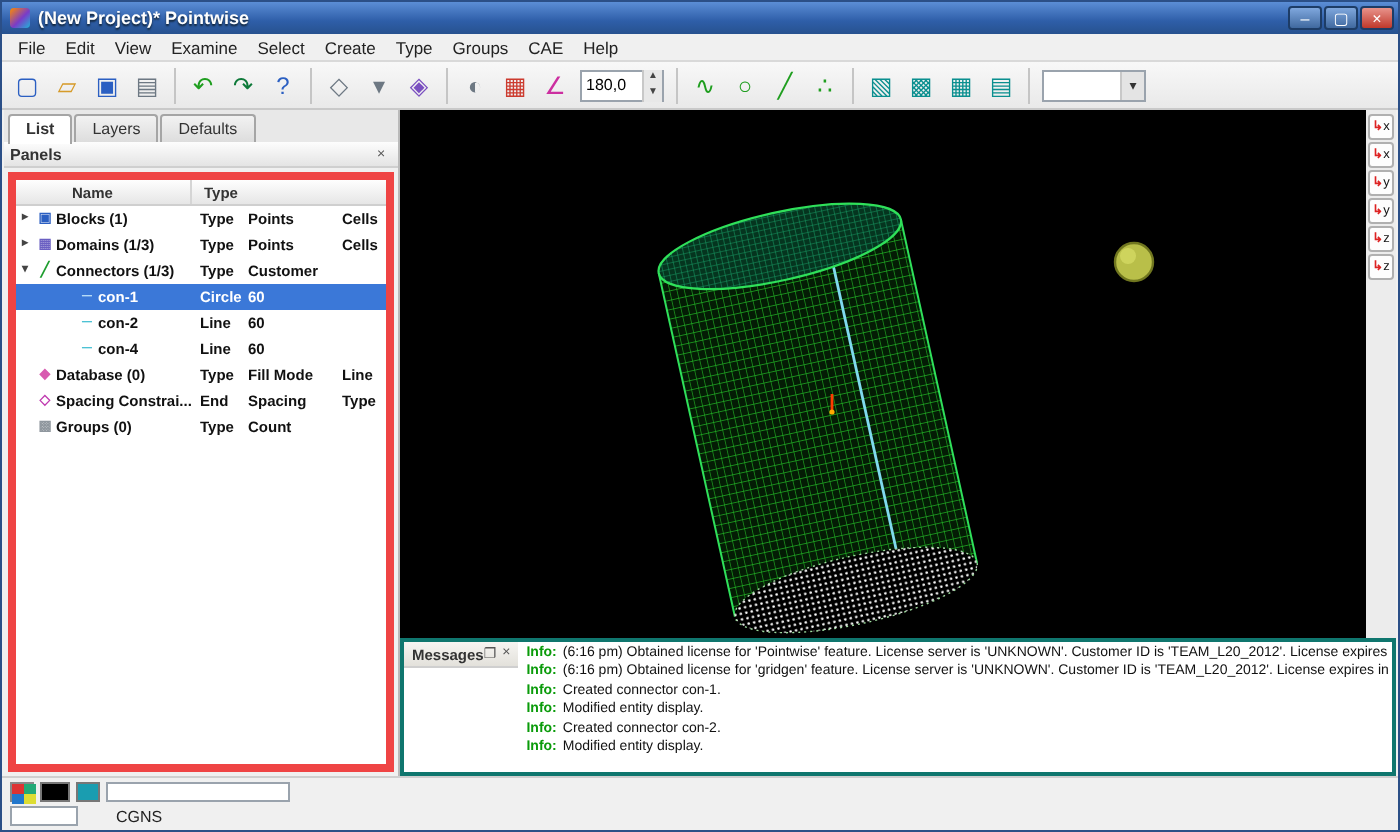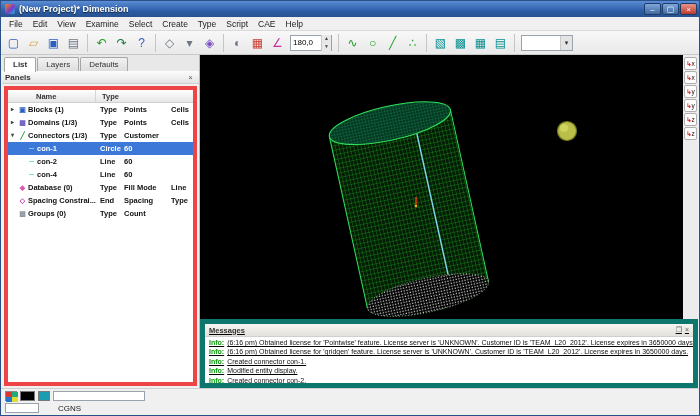--- a/index.html
+++ b/index.html
@@ -54,21 +54,21 @@
   .tab.active{background:#fff;position:relative;top:1px;padding-bottom:3px;font-weight:bold;}
   #tree{position:absolute;left:2px;right:2px;top:31px;bottom:2px;background:#fff;border:4px solid #ef4444;overflow:hidden;font-weight:bold;}
   #tree-colhead{height:13px;display:flex;background:linear-gradient(#fefefe,#e6e6e6);
     border-bottom:1px solid #cfcfcf;font-size:7.5px;color:#333;}
   #tree-colhead .colname{width:88px;padding-left:28px;border-right:1px solid #d5d5d5;line-height:13px;}
   #tree-colhead .coltype{flex:1;padding-left:6px;line-height:13px;}
   .trow{position:relative;height:13px;line-height:13px;font-size:7.5px;color:#111;display:flex;align-items:center;}
   .trow .twisty{width:9px;text-align:center;font-size:6px;color:#444;flex:none;}
   .trow .ti{width:11px;text-align:center;font-size:7px;flex:none;}
   .trow .tname{white-space:nowrap;overflow:hidden;}
-  .trow.child{padding-left:18px;}
+  .trow.child{padding-left:30px;}
   .trow .cc{position:absolute;top:0;white-space:nowrap;}
   .trow .c1{left:92px;} .trow .c2{left:116px;} .trow .c3{left:163px;}
   .trow.sel{background:#3b78d8;color:#fff;}
   [data-name="blocks-icon"]{color:#2b5fc2}
   [data-name="domains-icon"]{color:#6a5fc2}
   [data-name="connectors-icon"]{color:#1f9e2f}
   [data-name="connector-icon"]{color:#18b0c8}
   .trow.sel [data-name="connector-icon"]{color:#d8f6ff}
   [data-name="database-icon"]{color:#d85ab0}
   [data-name="spacing-icon"]{color:#c03ab0}
@@ -78,21 +78,21 @@
   #viewport{position:absolute;left:199px;top:54px;width:485px;height:264px;background:#000;}
   
   #view-strip{position:absolute;right:1px;top:54px;width:15px;height:264px;background:#ececec;
     display:flex;flex-direction:column;align-items:center;padding-top:2px;gap:1px;}
   .vbtn{width:13px;height:13px;background:#fdfdfd;border:1px solid #b0b0b0;border-radius:2px;
     font-size:6.5px;line-height:11px;text-align:center;color:#111;}
   .vbtn .ax{color:#d22;font-weight:bold;}
 
   
   #messages{position:absolute;left:199px;top:318px;right:1px;bottom:27px;background:#fff;
-    border:5px solid #0f766e;display:flex;flex-direction:column;text-decoration:underline;}
+    border:2px solid #0f766e;display:flex;flex-direction:row;}
   #msg-header{height:13px;background:linear-gradient(#f6f5f2,#e3e1db);border-bottom:1px solid #cfcfcf;
     display:flex;align-items:center;padding:0 4px;}
   #msg-title{font-size:7.5px;font-weight:bold;color:#333;}
   #msg-icons{margin-left:auto;display:flex;gap:3px;}
   #msg-icons span{font-size:7px;color:#555;}
   #msg-body{flex:1;overflow:hidden;padding:1px 4px;}
   .msg-line{font-size:7px;line-height:9.4px;white-space:nowrap;color:#111;}
   .msg-level{color:#0a9b0a;font-weight:bold;margin-right:3px;}
 
   
@@ -108,37 +108,37 @@
   #cae-box{width:34px;height:10px;background:#fff;border:1px solid #9aa3ad;}
   #cae-label{font-size:8px;color:#222;}
 </style>
 </head>
 <body>
 
 <div id="win" data-name="app-window">
 
   <div id="titlebar" data-name="title-bar">
     <div id="app-icon" data-name="app-logo-icon"></div>
-    <div id="title-text" data-name="window-title">(New Project)* Dimension</div>
+    <div id="title-text" data-name="window-title">(New Project)* Pointwise</div>
     <div id="win-controls">
       <div class="wbtn" data-name="minimize-button">–</div>
       <div class="wbtn" data-name="maximize-button">▢</div>
       <div class="wbtn close" data-name="close-button">×</div>
     </div>
   </div>
 
   <div id="menubar" data-name="menu-bar">
     <span class="menu-item" data-name="menu-file">File</span>
     <span class="menu-item" data-name="menu-edit">Edit</span>
     <span class="menu-item" data-name="menu-view">View</span>
     <span class="menu-item" data-name="menu-examine">Examine</span>
     <span class="menu-item" data-name="menu-select">Select</span>
     <span class="menu-item" data-name="menu-create">Create</span>
     <span class="menu-item" data-name="menu-grid">Type</span>
-    <span class="menu-item" data-name="menu-script">Script</span>
+    <span class="menu-item" data-name="menu-script">Groups</span>
     <span class="menu-item" data-name="menu-cae">CAE</span>
     <span class="menu-item" data-name="menu-help">Help</span>
   </div>
 
   <div id="toolbar" data-name="main-toolbar">
     <span class="tbtn c-blue" data-name="new-file-icon">▢</span>
     <span class="tbtn c-amber" data-name="open-file-icon">▱</span>
     <span class="tbtn c-blue" data-name="save-icon">▣</span>
     <span class="tbtn c-gray" data-name="print-icon">▤</span>
     <span class="tsep" data-name="toolbar-separator"></span>

